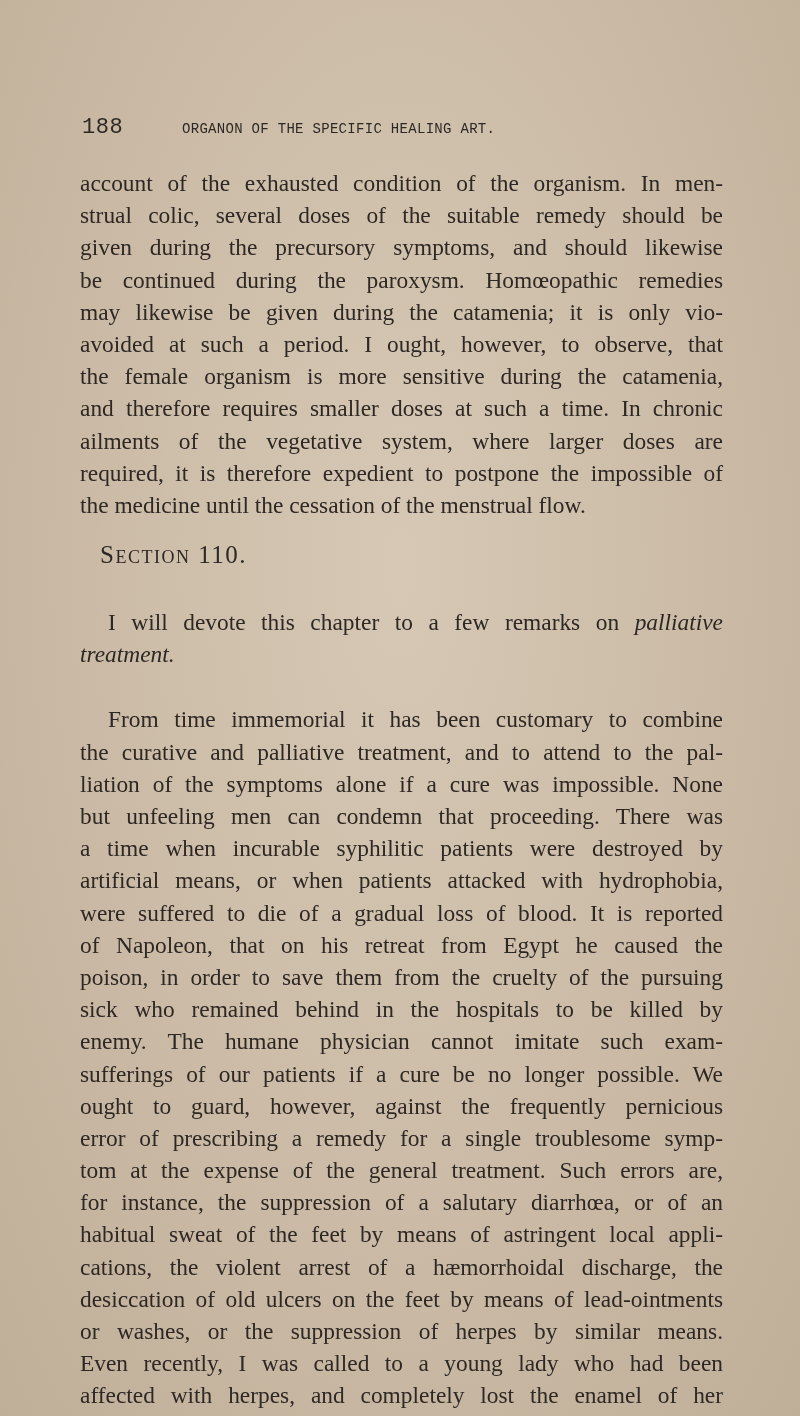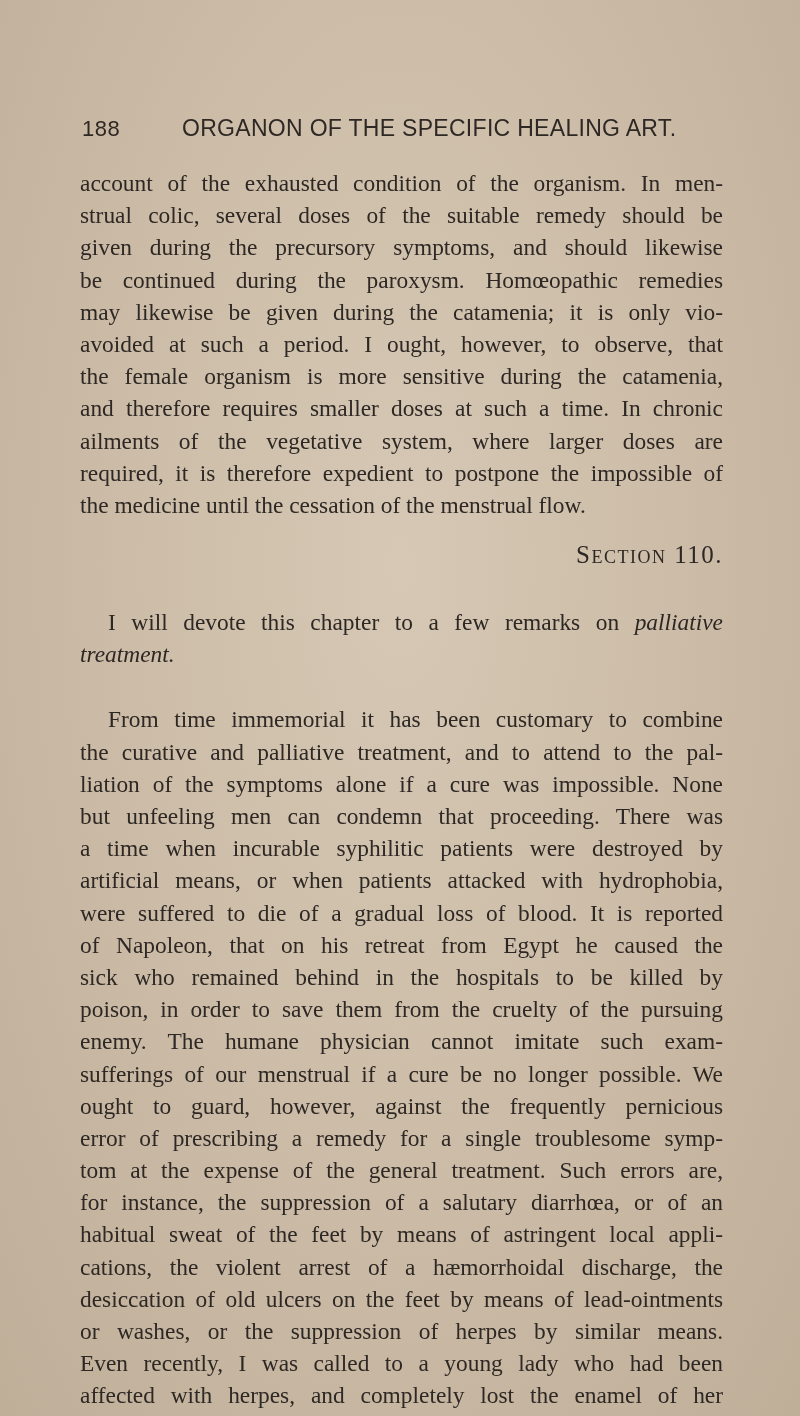--- a/index.html
+++ b/index.html
@@ -8,33 +8,33 @@
     background: #c9b8a3;
     background-image: radial-gradient(ellipse at 50% 40%, #d6c8b5 0%, #cbbba6 55%, #bfae98 100%);
     font-family: "Liberation Serif", "DejaVu Serif", serif;
     color: #2e2824;
     position: relative;
   }
   .page { position: absolute; left: 0; top: 0; width: 800px; height: 1416px; }
   .header {
     position: absolute; top: 115px; left: 82px; width: 640px;
     display: flex; align-items: baseline;
-    font-family: Liberation Sans, sans-serif;
+    font-family: Liberation Mono, monospace;
   }
   .page-number { font-size: 22px; width: 100px; letter-spacing: 0.5px; }
-  .running-head { font-size: 23px; letter-spacing: 0.3px; }
+  .running-head { font-size: 14px; letter-spacing: 0.3px; }
   .body-text {
     position: absolute; left: 80px; top: 167px; width: 643px;
     font-size: 23.4px; line-height: 32.2px;
     text-align: justify;
   }
   .line { display: block; text-align: justify; text-align-last: justify; white-space: nowrap; height: 32.2px; }
   .line.last { text-align-last: left; }
   .section-heading {
-    text-align: right; font-variant: small-caps; font-size: 25px;
+    text-align: left; font-variant: small-caps; font-size: 25px;
     letter-spacing: 1.5px; margin: 18px 0 16px 0; height: 34px; padding-left: 20px;
   }
   .indent { padding-left: 28px; margin-top: 33px; }
   em { font-style: italic; }
 </style>
 </head>
 <body>
 
 <div class="page">
   <div class="header">
@@ -66,24 +66,24 @@
 
     <div>
       <span class="line indent">From time immemorial it has been customary to combine</span>
       <span class="line">the curative and palliative treatment, and to attend to the pal-</span>
       <span class="line">liation of the symptoms alone if a cure was impossible.  None</span>
       <span class="line">but unfeeling men can condemn that proceeding.  There was</span>
       <span class="line">a time when incurable syphilitic patients were destroyed by</span>
       <span class="line">artificial means, or when patients attacked with hydrophobia,</span>
       <span class="line">were suffered to die of a gradual loss of blood.  It is reported</span>
       <span class="line">of Napoleon, that on his retreat from Egypt he caused the</span>
+      <span class="line">poison, in order to save them from the cruelty of the pursuing</span>
       <span class="line">sick who remained behind in the hospitals to be killed by</span>
-      <span class="line">poison, in order to save them from the cruelty of the pursuing</span>
       <span class="line">enemy.  The humane physician cannot imitate such exam-</span>
-      <span class="line">sufferings of our menstrual if a cure be no longer possible.  We</span>
+      <span class="line">sufferings of our patients if a cure be no longer possible.  We</span>
       <span class="line">ought to guard, however, against the frequently pernicious</span>
       <span class="line">error of prescribing a remedy for a single troublesome symp-</span>
       <span class="line">tom at the expense of the general treatment.  Such errors are,</span>
       <span class="line">for instance, the suppression of a salutary diarrhœa, or of an</span>
       <span class="line">habitual sweat of the feet by means of astringent local appli-</span>
       <span class="line">cations, the violent arrest of a hæmorrhoidal discharge, the</span>
       <span class="line">desiccation of old ulcers on the feet by means of lead-ointments</span>
       <span class="line">or washes, or the suppression of herpes by similar means.</span>
       <span class="line">Even recently, I was called to a young lady who had been</span>
       <span class="line">affected with herpes, and completely lost the enamel of her</span>

